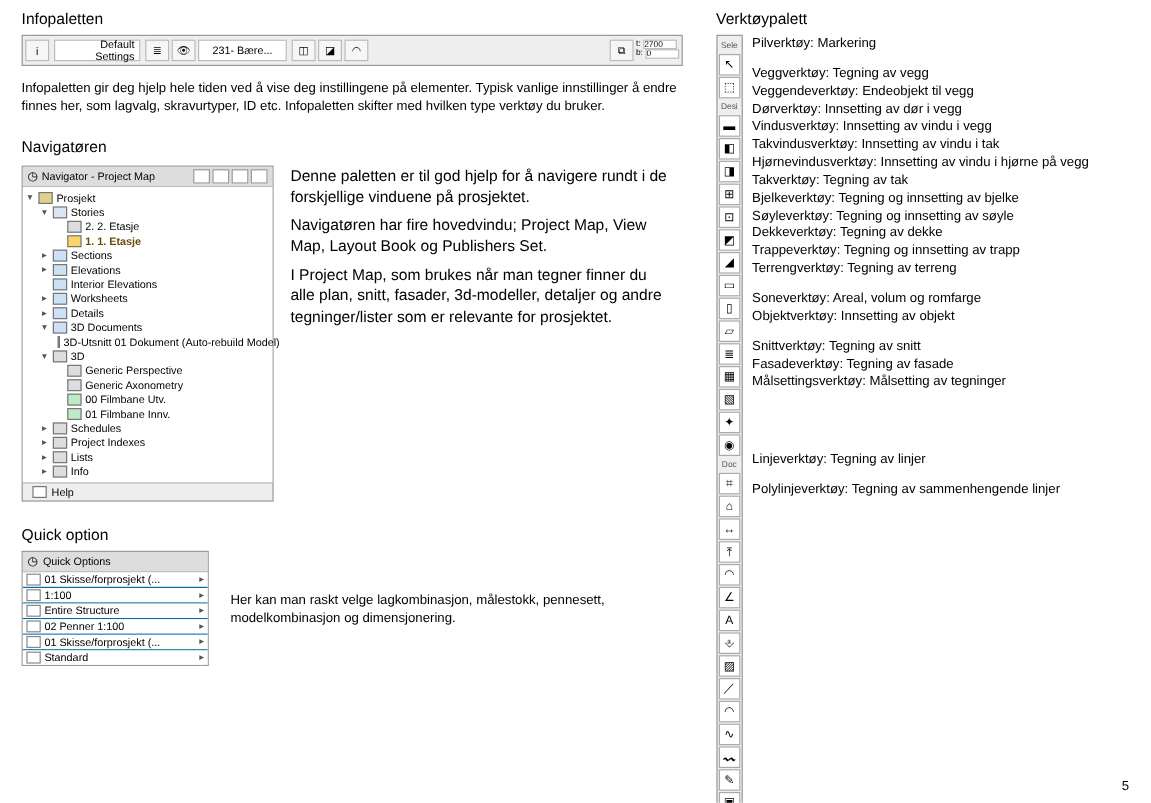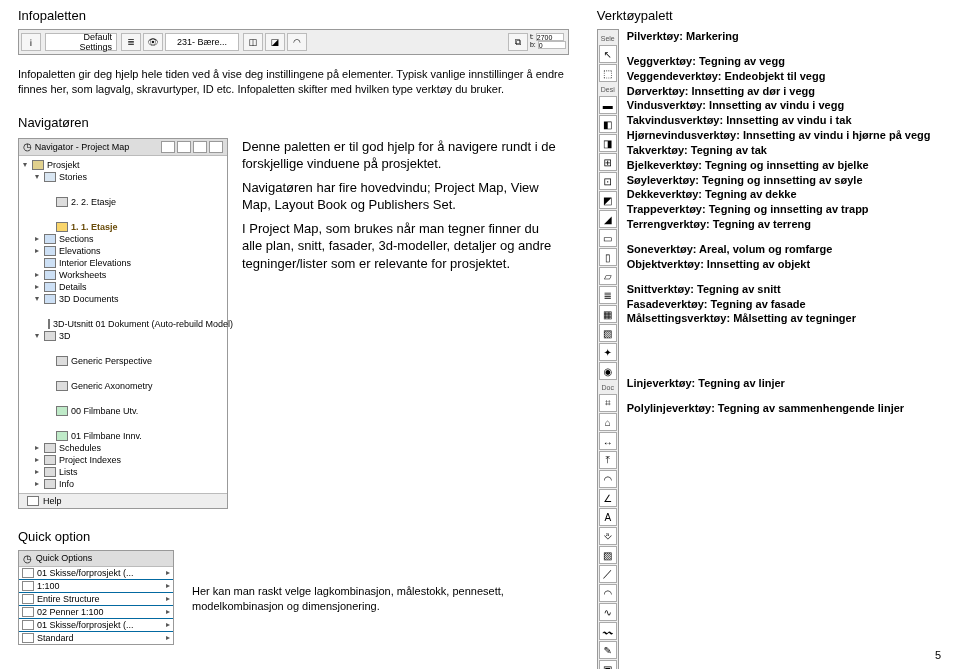--- a/index.html
+++ b/index.html
@@ -80,21 +80,21 @@
   }
   .tree .ic.sel { background:#f9d56b;}
   .tree .ic.folder { background:#e1d18e;}
   .tree .ic.story { background:#d9e6f2;}
   .tree .ic.blue { background:#cde0f5;}
   .tree .ic.green { background:#bfeac8;}
   .tree .ic.gray { background:#ddd;}
   .tree .lbl { }
   .tree .lbl.bold { font-weight:bold; color:#6a4c0a;}
   .tree .indent1{padding-left:12px;}
-  .tree .indent2{padding-left:24px;margin-top:13px;}
+  .tree .indent2{padding-left:24px;}
   .nav-panel .foot{border-top:1px solid #bbb;padding:2px 4px;display:flex;align-items:center;gap:4px;}
   .nav-panel .foot .ic{width:12px;height:10px;border:1px solid #777;background:#fff;}
   .nav-text { width: 320px; font-size:13px; line-height:1.35;}
   .nav-text p{margin-bottom:6px;}
   .toolcol {
     width: 22px;
     border: 1px solid #999;
     background: #eee;
     display:flex;
     flex-direction:column;
@@ -104,21 +104,21 @@
   }
   .toolcol .tl {
     width:18px;height:18px;border:1px solid #aaa;background:#fff;
     display:flex;align-items:center;justify-content:center;
     font-size:10px;
   }
   .toolcol .sep{height:12px;display:flex;align-items:center;justify-content:center;font-size:7px;color:#555;background:#eee;border:0;}
   .toolpair { display:flex; gap:8px; }
   .tooldesc { font-size:11px; line-height:1.35; }
   .tooldesc .blk { margin-bottom:10px;}
-  .tooldesc .blk div{white-space:normal;font-weight:bold;}
+  .tooldesc .blk div{white-space:normal;}
   .quick { margin-top: 20px; display:flex; gap:18px; align-items:center;}
   .qo-panel { width:156px; border:1px solid #999; background:#eee; font-size:9px;}
   .qo-panel .qtitle{background:#ddd;border-bottom:1px solid #bbb;padding:2px 4px;display:flex;align-items:center;gap:4px;}
   .qo-panel .qtitle span:first-child{font-size:10px;}
   .qo-panel .qrow{display:flex;align-items:center;gap:3px;padding:1px 3px;border-bottom:1px solid #0369a1;background:#fff;}
   .qo-panel .qrow:last-child{border-bottom:none;}
   .qo-panel .qic{width:12px;height:10px;border:1px solid #888;background:#fff;}
   .qo-panel .qrow .tri{font-size:8px;color:#555;margin-left:auto;}
   .quick-text{font-size:11px; line-height:1.35; max-width:360px;}
   .pagenum{position:absolute;bottom:8px;right:18px;font-size:11px;}

